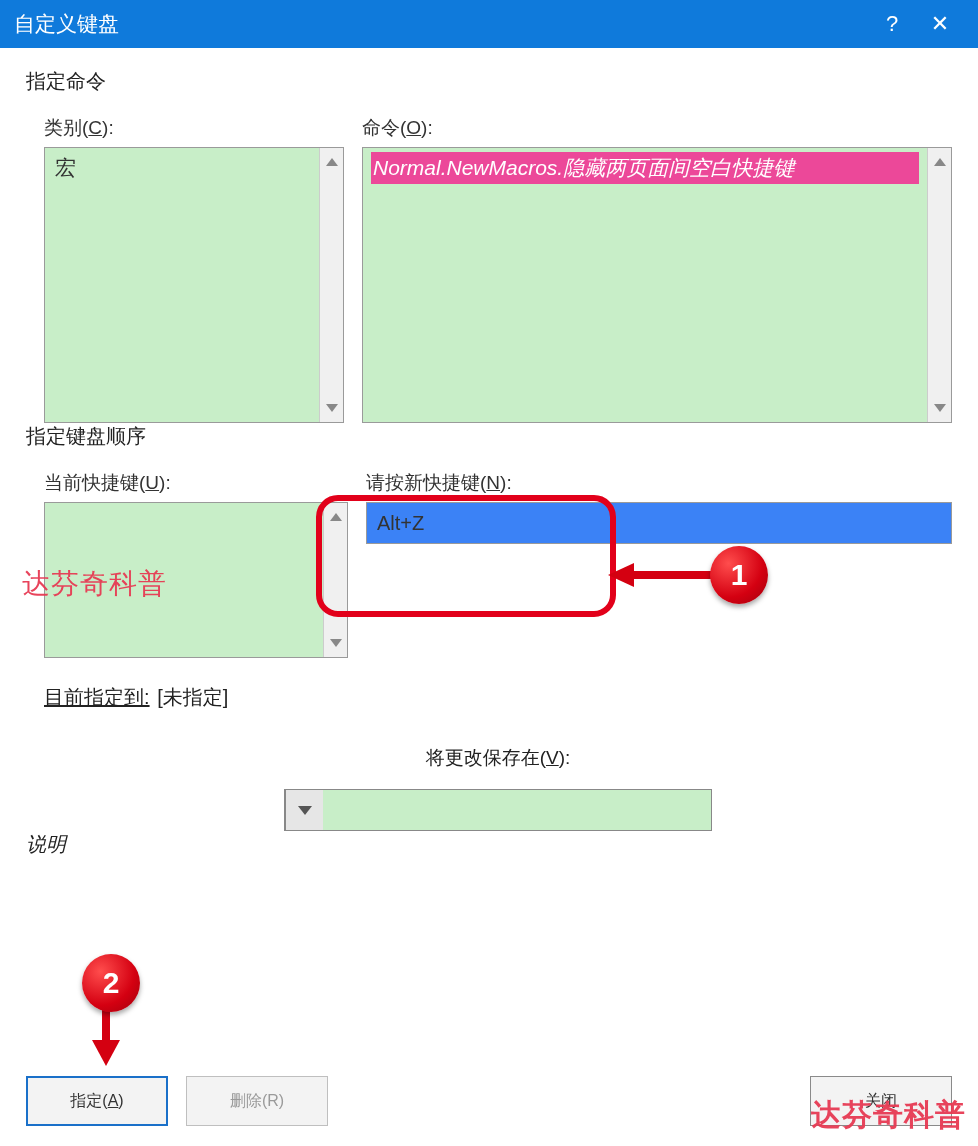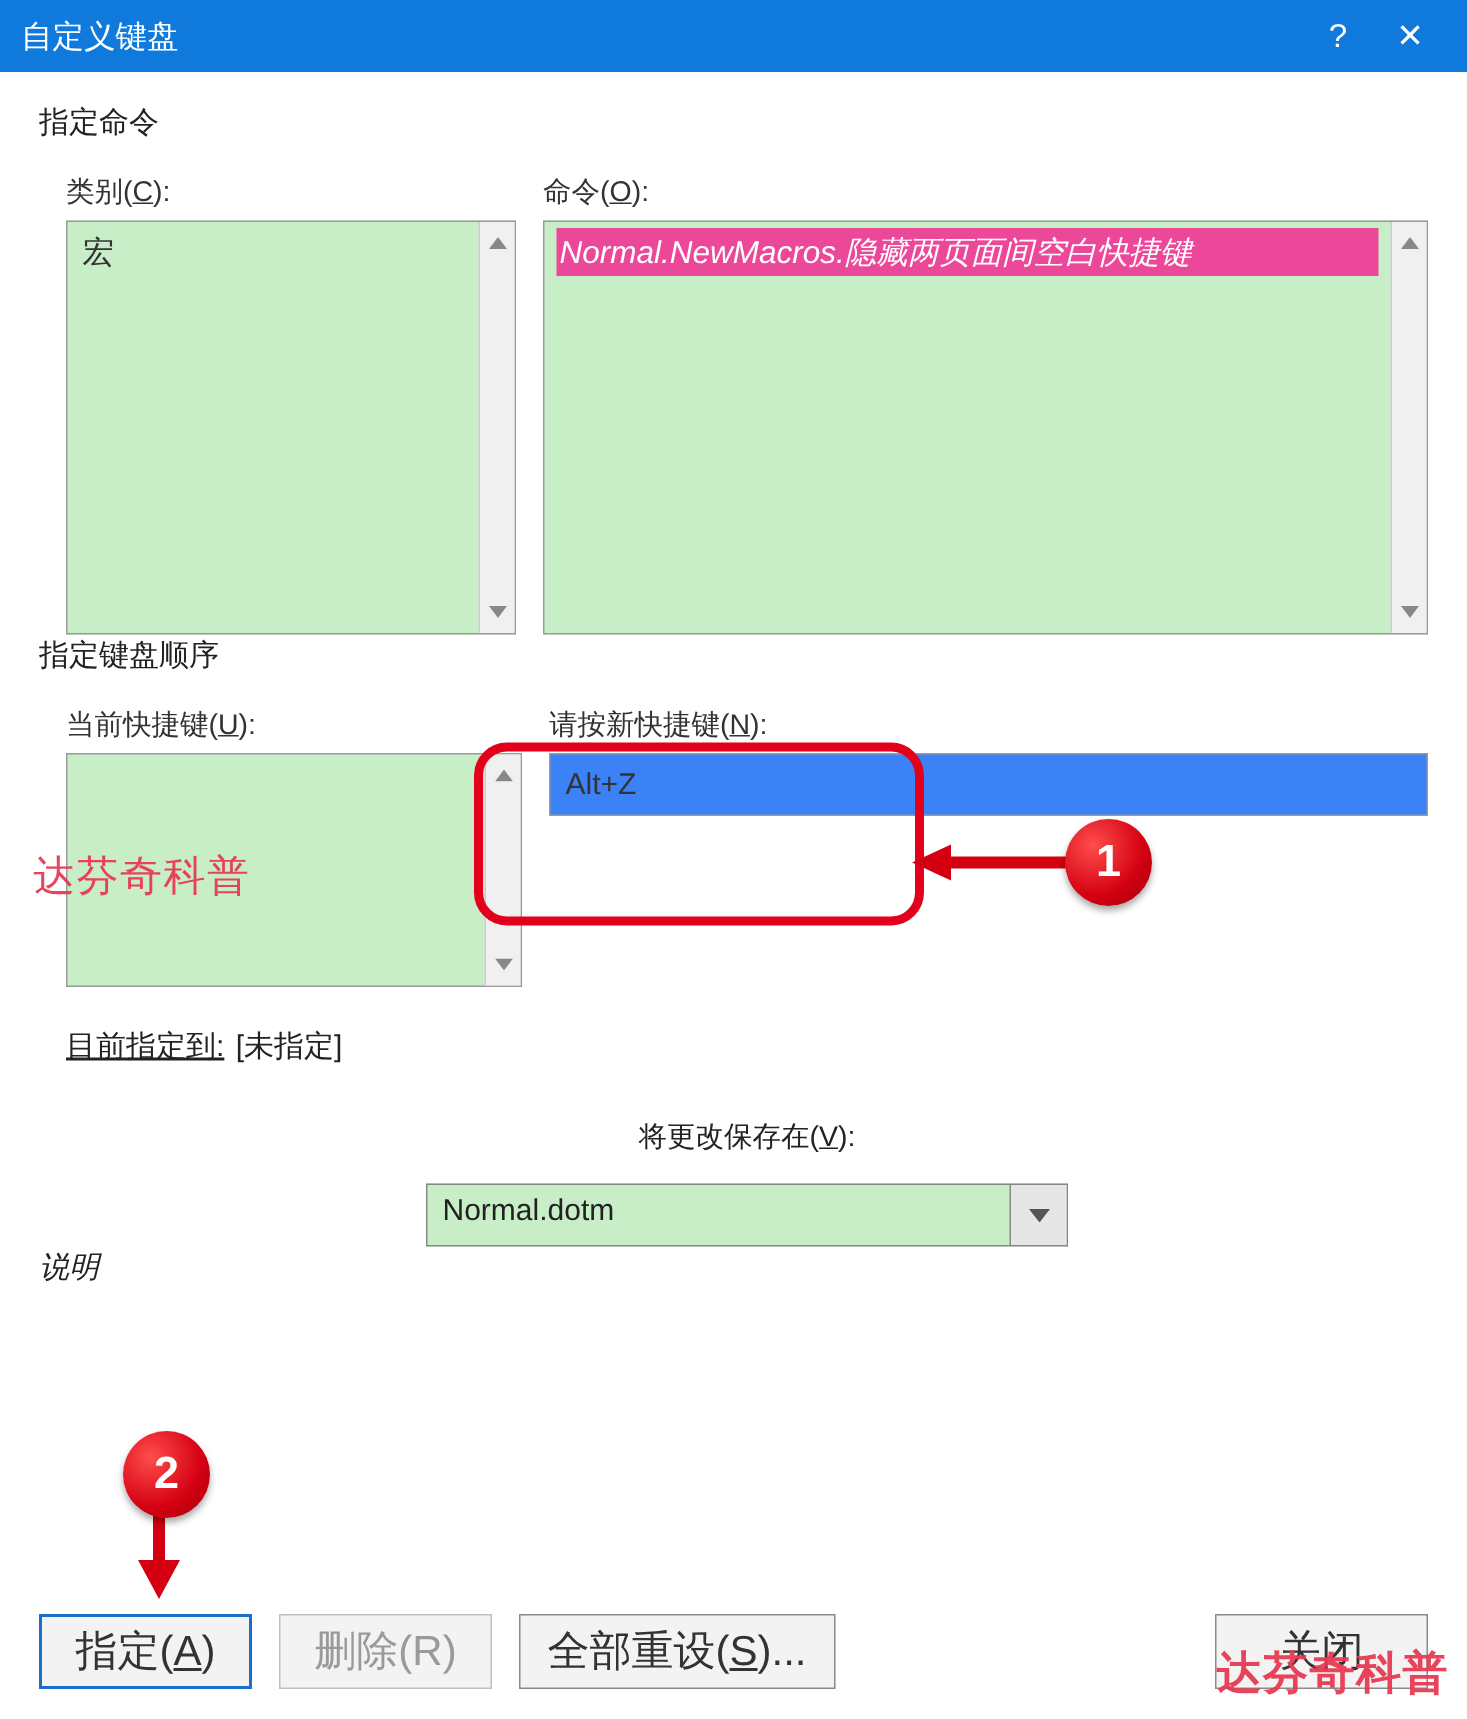--- a/index.html
+++ b/index.html
@@ -110,21 +110,21 @@
     left: 20px; bottom: 20px; right: 20px;
     display: flex; gap: 18px; align-items: center;
     padding: 0 6px;
   }
   .btn {
     height: 50px;
     min-width: 142px;
     padding: 0 18px;
     border: 1px solid #8a8a8a;
     background: #f3f3f3;
-    font-size: 28px;
+    font-size: 16px;
     color: #333;
     font-family: inherit;
     display: inline-flex; align-items: center; justify-content: center;
   }
   .btn.primary { border: 2px solid #1a70c9; }
   .btn.disabled { color: #9a9a9a; background: #f3f3f3; border-color: #bfbfbf; }
   .btn u { text-decoration: underline; }
   .spacer { flex: 1; }
 
   .callout {
@@ -254,21 +254,20 @@
     <div class="assigned-row">
       <span class="lbl">目前指定到:</span>
       <span>[未指定]</span>
     </div>
 
     <div class="save-row">
       <span>
         <span>将更改保存在(</span><u>V</u><span>):</span>
       </span>
       <div class="combo">
-        <div class="val">Normal.dotm</div>
         <div class="drop">
           <svg width="14" height="9" viewBox="0 0 14 9">
               <polygon points="0,0 14,0 7,9" fill="#555"></polygon>
             </svg>
         </div>
       </div>
     </div>
   </div>
 
   <div class="desc-title">说明</div>
@@ -279,25 +278,20 @@
   <button class="btn primary">
     <span>指定(</span>
       <u>A</u>
       <span>)</span>
   </button>
   <button class="btn disabled">
     <span>删除(</span>
       <span>R</span>
       <span>)</span>
   </button>
-  <button class="btn">
-    <span>全部重设(</span>
-      <u>S</u>
-      <span>)...</span>
-  </button>
   <div class="spacer"></div>
   <button class="btn">关闭</button>
 </div>
 
 <div class="highlight-box hl1"></div>
 
 <svg class="arrow-svg arr1" viewBox="0 0 120 30">
   <line x1="120" y1="15" x2="20" y2="15" stroke="#d40011" stroke-width="8"></line>
   <polygon points="0,15 26,3 26,27" fill="#d40011"></polygon>
 </svg>

